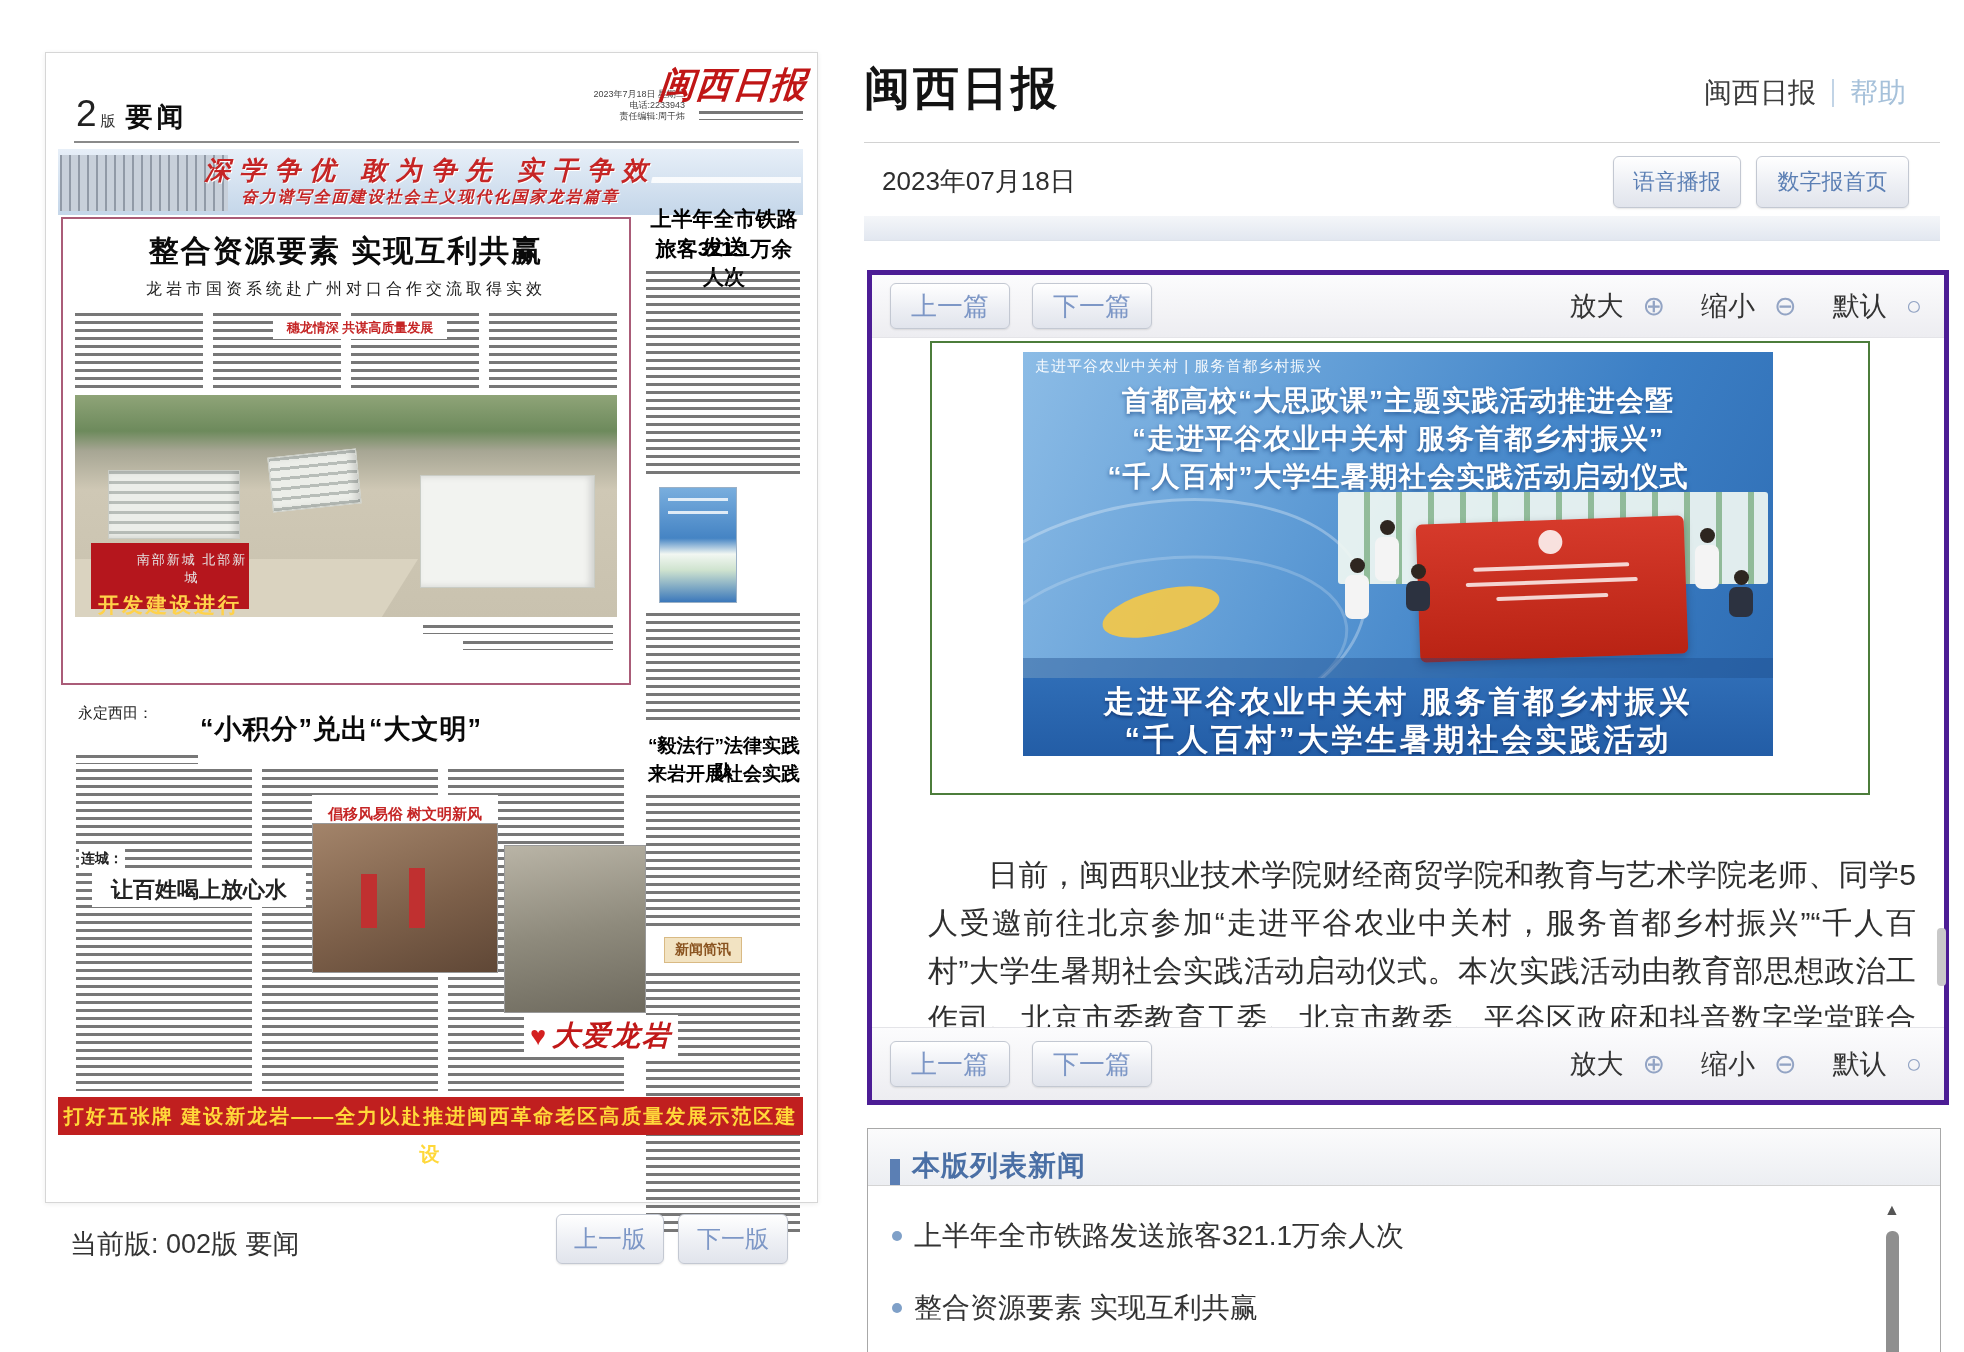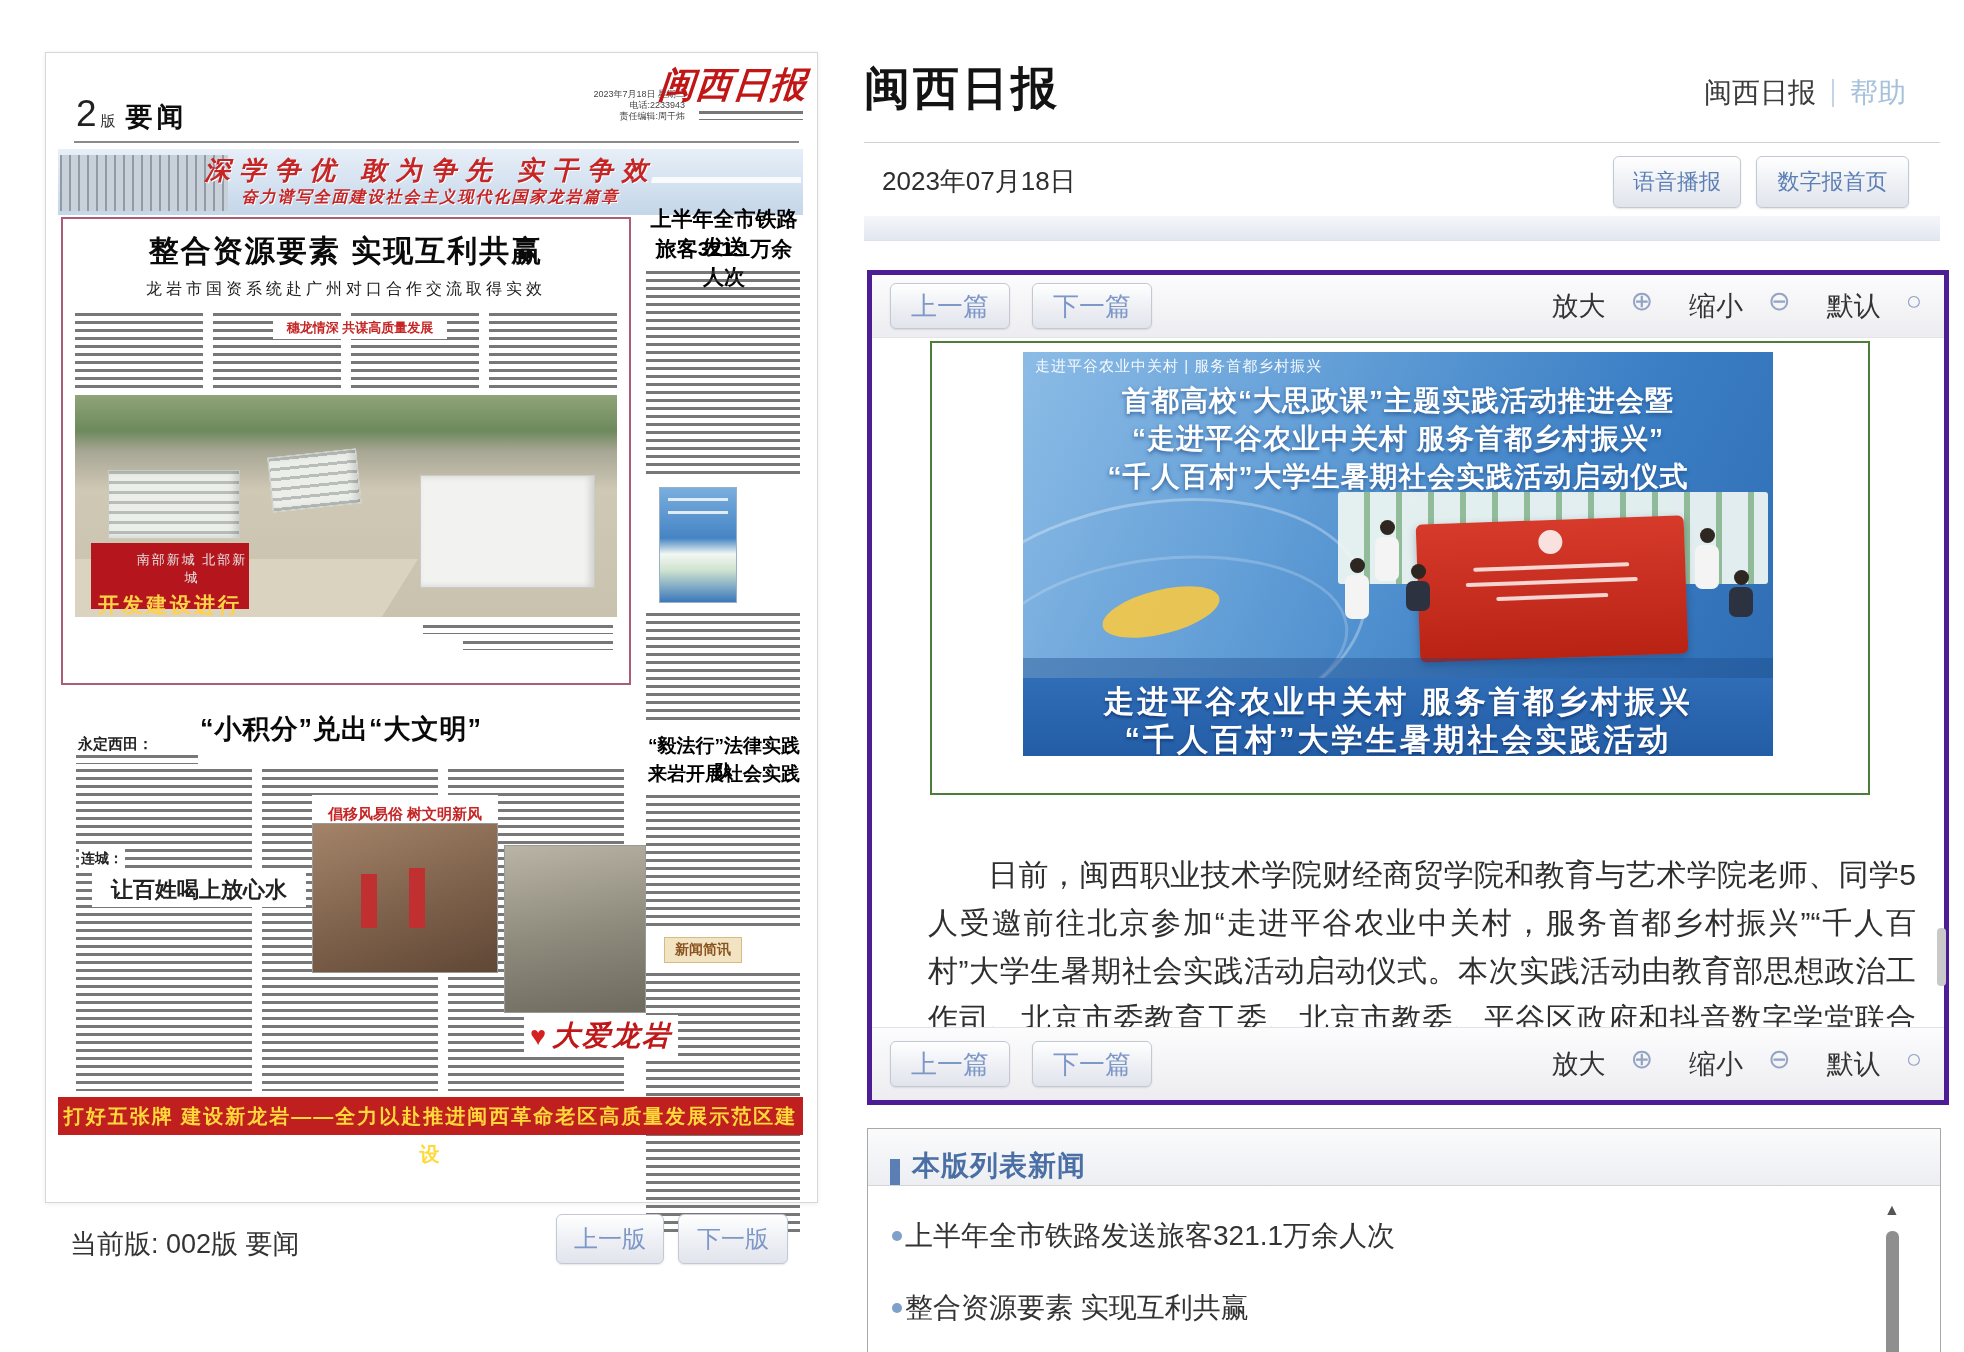--- a/index.html
+++ b/index.html
@@ -73,21 +73,21 @@
     background-blend-mode:normal;}
   .r-blue i{display:block;height:3px;background:rgba(255,255,255,.8);margin:10px 8px 0;}
   .r-sim2{position:absolute;left:0;right:2px;top:410px;height:110px;}
   .r-h2a,.r-h2b{position:absolute;left:0;right:0;text-align:center;font-size:19px;font-weight:bold;color:#000;}
   .r-h2a{top:530px;} .r-h2b{top:558px;}
   .r-sim3{position:absolute;left:0;right:2px;top:592px;height:132px;}
   .r-chip{position:absolute;left:18px;top:734px;background:#f2e3c2;border:1px solid #d9ba84;
     font-size:14px;font-weight:bold;color:#8a5420;padding:3px 10px;}
   .r-sim4{position:absolute;left:0;right:2px;top:770px;height:264px;}
 
-  .mid-label{position:absolute;left:30px;top:681px;font-size:15px;font-weight:bold;background:#fff;padding:1px 2px;}
+  .mid-label{position:absolute;left:30px;top:650px;font-size:15px;font-weight:normal;background:#fff;padding:1px 2px;}
   .mid-head{position:absolute;left:105px;top:656px;width:380px;text-align:center;font-size:27px;
     font-weight:bold;color:#090909;background:#fff;letter-spacing:1px;padding:2px 0;}
   .mid-byline{position:absolute;left:30px;top:702px;width:122px;height:9px;}
   .mid-cols{left:30px;top:716px;width:548px;height:322px;}
   .fengsu{position:absolute;left:266px;top:742px;width:186px;text-align:center;font-size:15px;
     font-weight:bold;color:#c52525;background:#fff;padding:10px 0;}
   .photo-mid1{position:absolute;left:266px;top:770px;width:184px;height:148px;border:1px solid #999;
     background:linear-gradient(160deg,#a3846a 0%,#7c5f49 58%,#5f4736 100%);}
   .photo-mid1 i{position:absolute;display:block;background:#c03030;}
   .pm1a{left:26%;top:34%;width:9%;height:36%;}
@@ -125,21 +125,21 @@
   .panel{position:absolute;left:867px;top:270px;width:1072px;height:825px;border:5px solid #4c1d95;background:#fff;}
   .navrow{position:absolute;left:0;right:0;background:linear-gradient(180deg,#fcfcfd,#ededf1);}
   .nr-top{top:0;height:62px;border-bottom:1px solid #e4e4e8;}
   .nr-bot{bottom:0;height:72px;border-top:1px solid #e4e4e8;}
   .art-prev{left:18px;width:120px;height:46px;font-size:26px;}
   .art-next{left:160px;width:120px;height:46px;font-size:26px;}
   .nr-top .art-prev,.nr-top .art-next{top:8px;}
   .nr-bot .art-prev,.nr-bot .art-next{top:13px;}
   .zoomctrl{position:absolute;right:22px;top:0;height:100%;display:flex;align-items:center;gap:36px;
     font-size:27px;color:#333;}
-  .zc-item{display:flex;align-items:flex-start;gap:25px;cursor:pointer;}
+  .zc-item{display:flex;align-items:center;gap:19px;cursor:pointer;}
   .zc-icon{font-size:27px;color:#93a4c4;line-height:1;}
 
   .imgbox{position:absolute;left:58px;top:66px;width:936px;height:450px;border:2px solid #4c7d3b;background:#fff;}
   .promo{position:absolute;left:91px;top:9px;width:750px;height:404px;overflow:hidden;
     background:linear-gradient(115deg,#8cbce6 0%,#5e9bd5 38%,#3c7fc5 68%,#2d6bb2 100%);}
   .pk{position:absolute;left:12px;top:5px;font-size:15px;color:rgba(255,255,255,.92);letter-spacing:1px;}
   .ph1,.ph2,.ph3{position:absolute;left:0;right:0;text-align:center;font-size:28px;font-weight:bold;
     color:#fff;text-shadow:0 2px 4px rgba(25,70,130,.75);letter-spacing:1px;}
   .ph1{top:30px;} .ph2{top:68px;} .ph3{top:106px;}
   .wv{position:absolute;border:3px solid rgba(255,255,255,.3);border-radius:50%;}
@@ -171,21 +171,21 @@
   .para{position:absolute;left:56px;top:576px;width:988px;font-size:30px;line-height:48px;color:#2f2f2f;
     text-indent:2em;text-align:justify;margin:0;}
 
   .win-thumb{position:absolute;left:1937px;top:928px;width:9px;height:58px;background:#c9c9c9;border-radius:4px;}
 
   .listpanel{position:absolute;left:867px;top:1128px;width:1072px;height:260px;border:1px solid #a8a8a8;background:#fff;}
   .lp-head{position:absolute;left:0;right:0;top:0;height:56px;display:flex;align-items:flex-end;
     background:linear-gradient(180deg,#fbfbfc,#eceef2);border-bottom:1px solid #d4d4d4;}
   .lp-bar{width:10px;height:26px;background:#5b7fb4;margin-left:22px;}
   .lp-title{margin-left:12px;font-size:28px;font-weight:bold;color:#4a6fa5;letter-spacing:1px;}
-  .lp-item{position:absolute;left:24px;display:flex;align-items:center;gap:3px;cursor:pointer;}
+  .lp-item{position:absolute;left:24px;display:flex;align-items:center;gap:12px;cursor:pointer;}
   .lp-i1{top:88px;} .lp-i2{top:160px;}
   .dot{width:10px;height:10px;border-radius:50%;background:#7fa0c8;}
   .lp-text{font-size:28px;color:#333;}
   .lps-up{position:absolute;right:38px;top:72px;width:20px;text-align:center;font-size:16px;color:#555;cursor:pointer;}
   .lps-thumb{position:absolute;right:41px;top:102px;width:13px;height:150px;background:#8f8f8f;border-radius:6px;cursor:pointer;}
 </style>
 </head>
 <body>
 
 <div class="screen">

